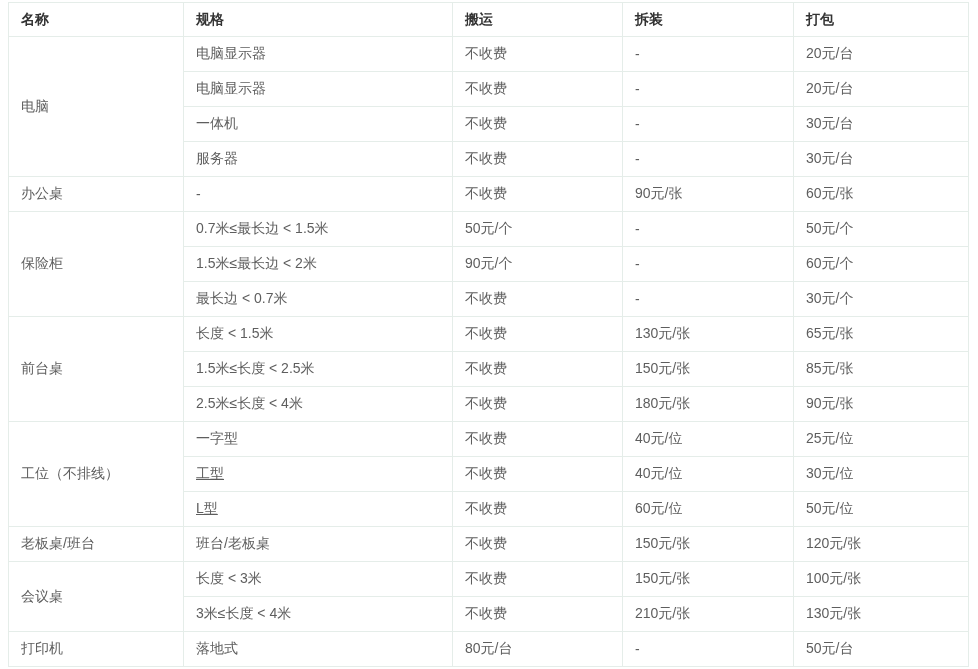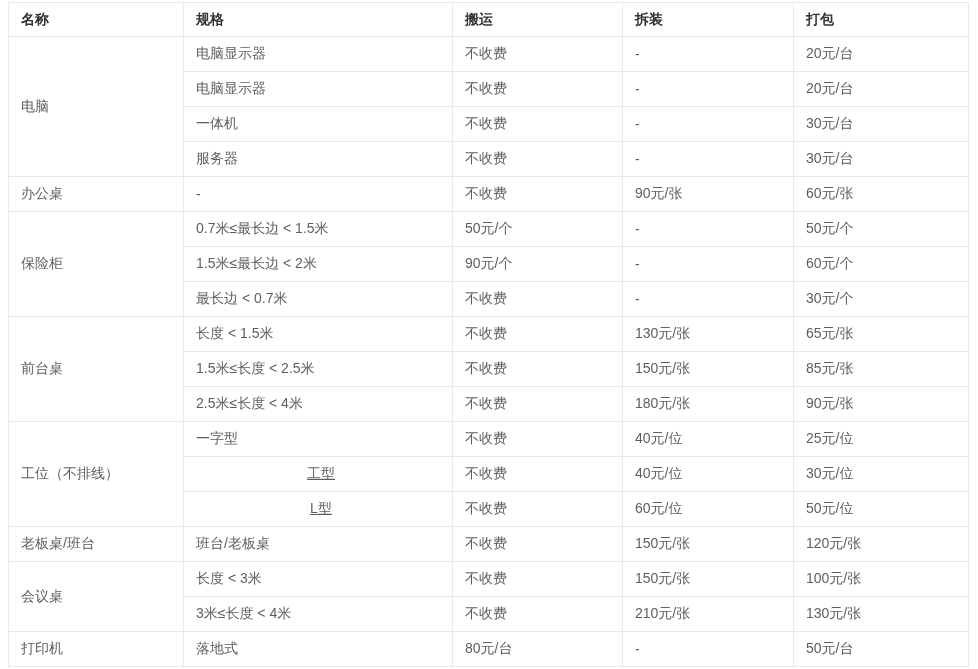--- a/index.html
+++ b/index.html
@@ -31,21 +31,20 @@
   }
   .price-table td{
     height:34px;
     color:var(--body-text,#5e5e5e);
   }
   .price-table td.cat{
     color:var(--body-text,#5e5e5e);
   }
   .price-table td.underline{
     text-decoration:underline;
-    text-align:center;
   }
 </style>
 </head>
 <body style="--border-color: #e5ede9; --header-text: #333333; --body-text: #5e5e5e;">
 
 <table class="price-table">
   <colgroup>
     <col style="width:175px">
     <col style="width:269px">
     <col style="width:170px">

